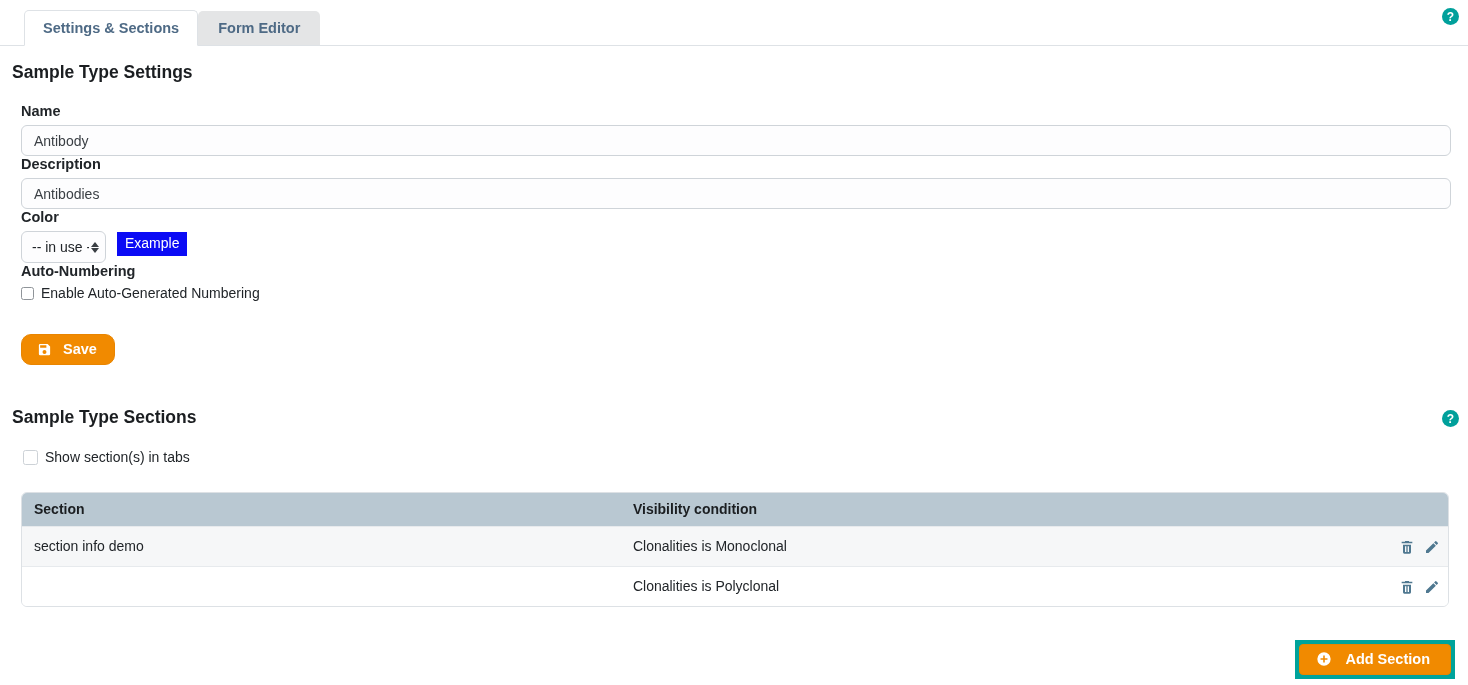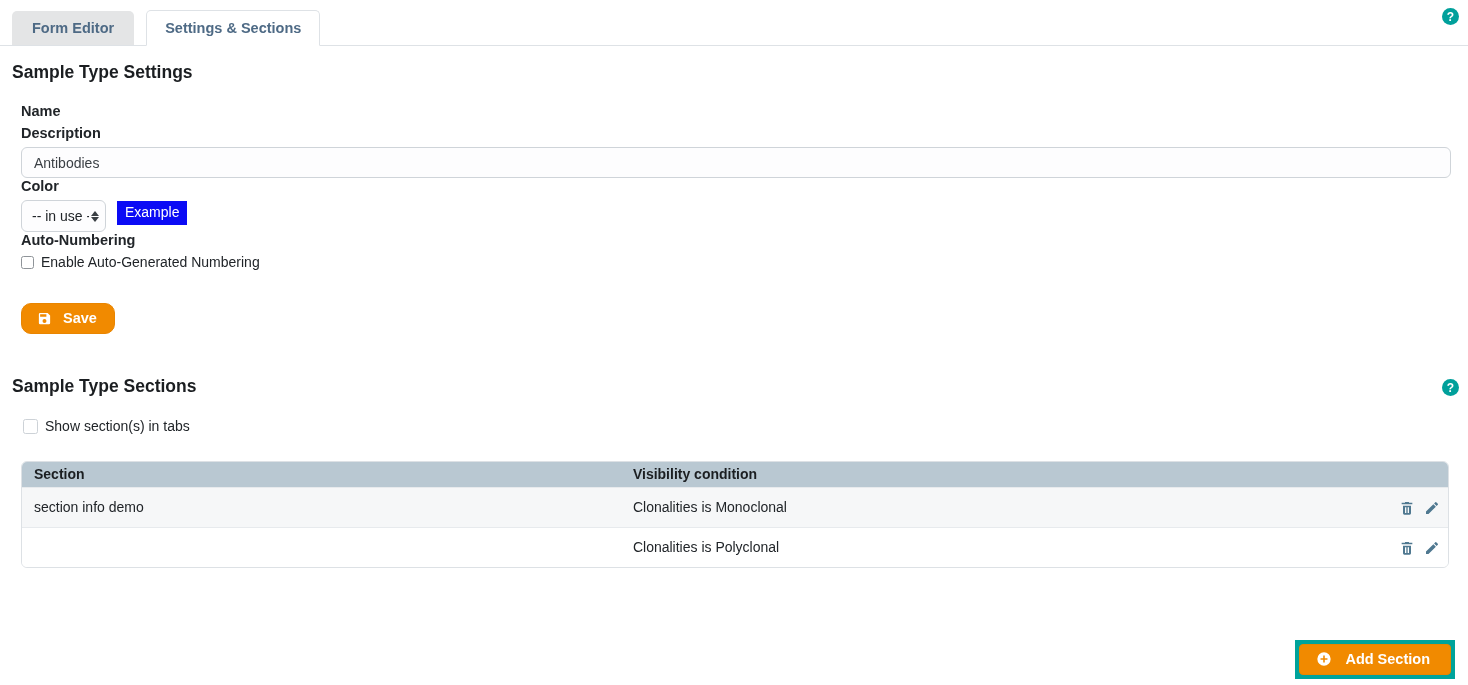--- a/index.html
+++ b/index.html
@@ -162,21 +162,21 @@
   }
   table { width: 100%; border-collapse: collapse; table-layout: fixed; }
   col.c1 { width: 42%; }
   col.c3 { width: 66px; }
   thead th {
     background: #b9c8d2;
     text-align: left;
     font-size: 14px;
     font-weight: 700;
     color: #1b1e21;
-    height: 25px;
+    height: 33px;
     padding: 0 12px;
   }
   tbody td {
     font-size: 14px;
     color: #212529;
     height: 40px;
     padding: 0 12px;
     border-top: 1px solid #e7eaed;
   }
   tbody tr.odd { background: #f6f7f8; }
@@ -213,30 +213,31 @@
     cursor: pointer;
   }
   .add-btn svg { display: block; }
 </style>
 </head>
 <body>
 
 <div class="page">
 
   <div class="tabbar">
+    <div class="tab active">Settings &amp; Sections</div>
     <div class="tab inactive">Form Editor</div>
-    <div class="tab active">Settings &amp; Sections</div>
   </div>
   <div class="help-btn help-top">?</div>
 
   <h2 class="section-title">Sample Type Settings</h2>
 
   <div class="form-area">
 
     <label class="field-label first">Name</label>
+    <input class="text-input" type="text" value="Antibody" style="">
 
     <label class="field-label">Description</label>
     <input class="text-input" type="text" value="Antibodies" style="">
 
     <label class="field-label">Color</label>
     <div class="color-row">
       <div class="color-select">
         <span class="sel-text">-- in use --</span>
         <span class="updown">
           <i class="up"></i>

